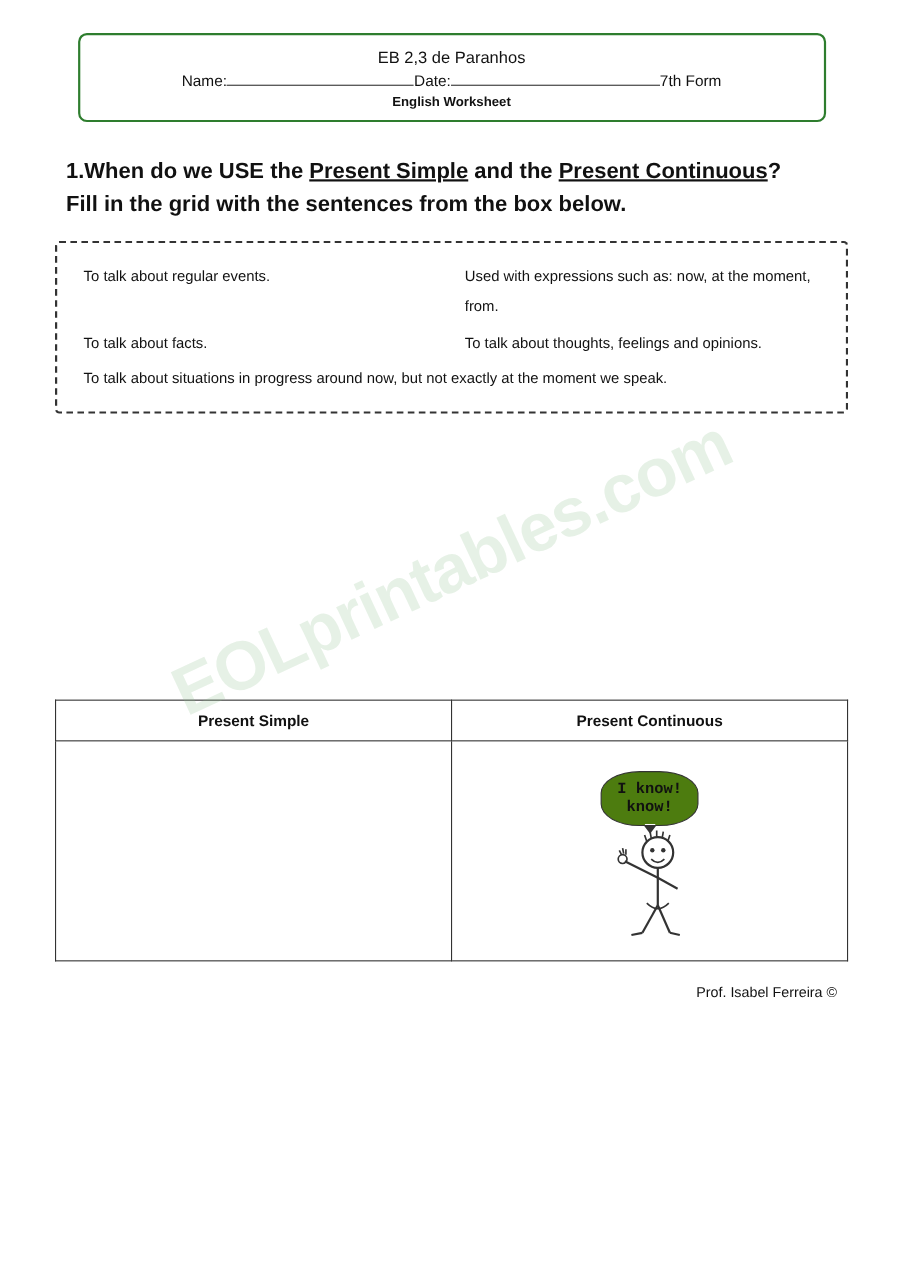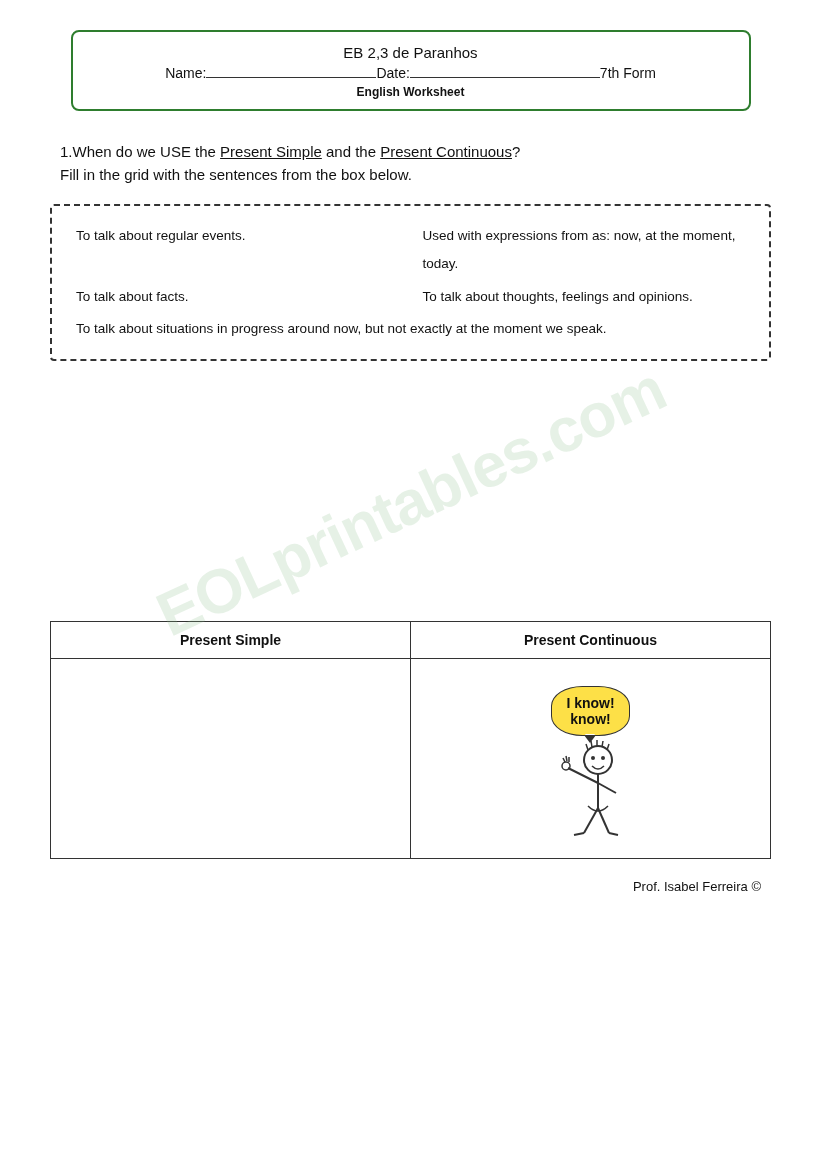--- a/index.html
+++ b/index.html
@@ -50,22 +50,22 @@
       font-weight: bold;
       font-size: 12px;
     }
 
     
     .question-section {
       margin: 20px 0 18px 0;
       padding-left: 10px;
     }
     .question-text {
-      font-weight: normal;
-      font-size: 15px;
+      font-weight: bold;
+      font-size: 20px;
       margin-bottom: 6px;
       line-height: 1.5;
     }
     .question-text .underline {
       text-decoration: underline;
     }
 
     
     .dashed-box {
       border: 2px dashed #333;
@@ -138,23 +138,23 @@
       text-align: center;
     }
     .speech-bubble {
       border: 1.5px solid #333;
       border-radius: 40%;
       padding: 8px 14px;
       display: inline-block;
       font-size: 14px;
       font-weight: bold;
       position: relative;
-      background: #fde047;
+      background: #4d7c0f;
       margin-bottom: 2px;
-      font-family: Liberation Sans, sans-serif;
+      font-family: Liberation Mono, monospace;
     }
     .speech-bubble::after {
       content: '';
       position: absolute;
       bottom: -8px;
       left: 50%;
       transform: translateX(-50%);
       border-left: 6px solid transparent;
       border-right: 6px solid transparent;
       border-top: 8px solid #333;
@@ -201,21 +201,21 @@
   <div class="question-text">
     <span>1.</span><span>When do we USE the </span><span class="underline">Present Simple</span><span> and the </span><span class="underline">Present Continuous</span><span>?</span>
     <br>
     <span>Fill in the grid with the sentences from the box below.</span>
   </div>
 </div>
 
 <div class="dashed-box">
   <div class="row">
     <div class="cell">To talk about regular events.</div>
-    <div class="cell">Used with expressions from as: now, at the moment, today.</div>
+    <div class="cell">Used with expressions such as: now, at the moment, from.</div>
   </div>
   <div class="row">
     <div class="cell">To talk about facts.</div>
     <div class="cell">To talk about thoughts, feelings and opinions.</div>
   </div>
   <div class="row">
     <div class="cell" style="flex:2;">To talk about situations in progress around now, but not exactly at the moment we speak.</div>
   </div>
 </div>
 

